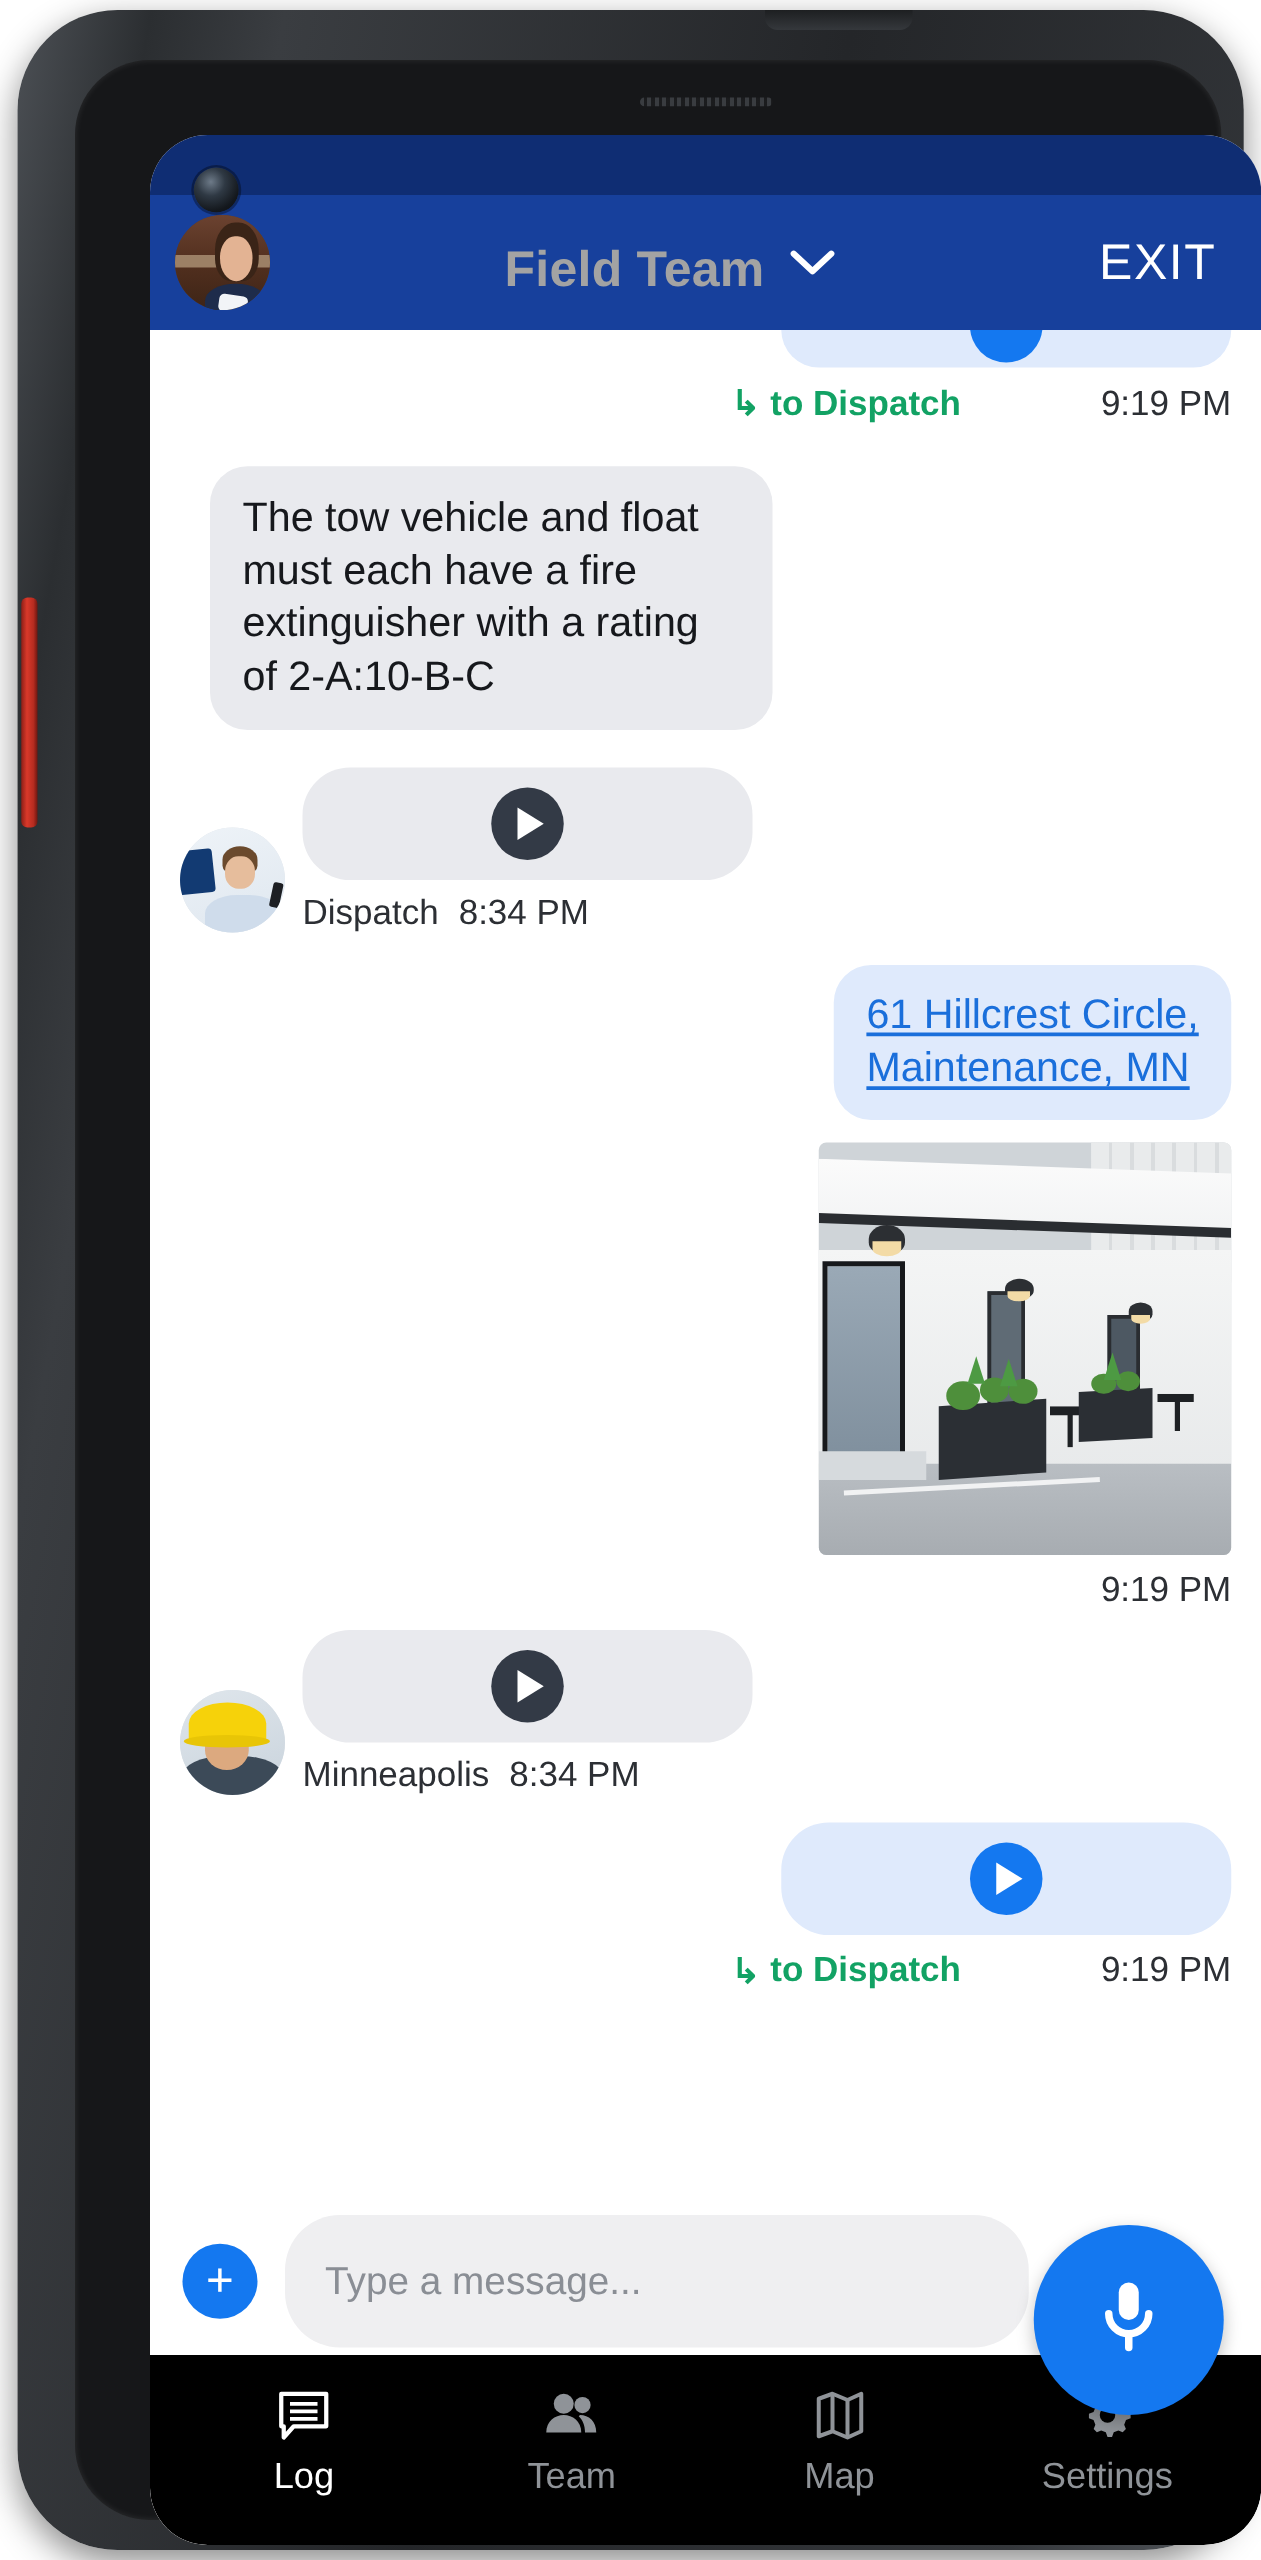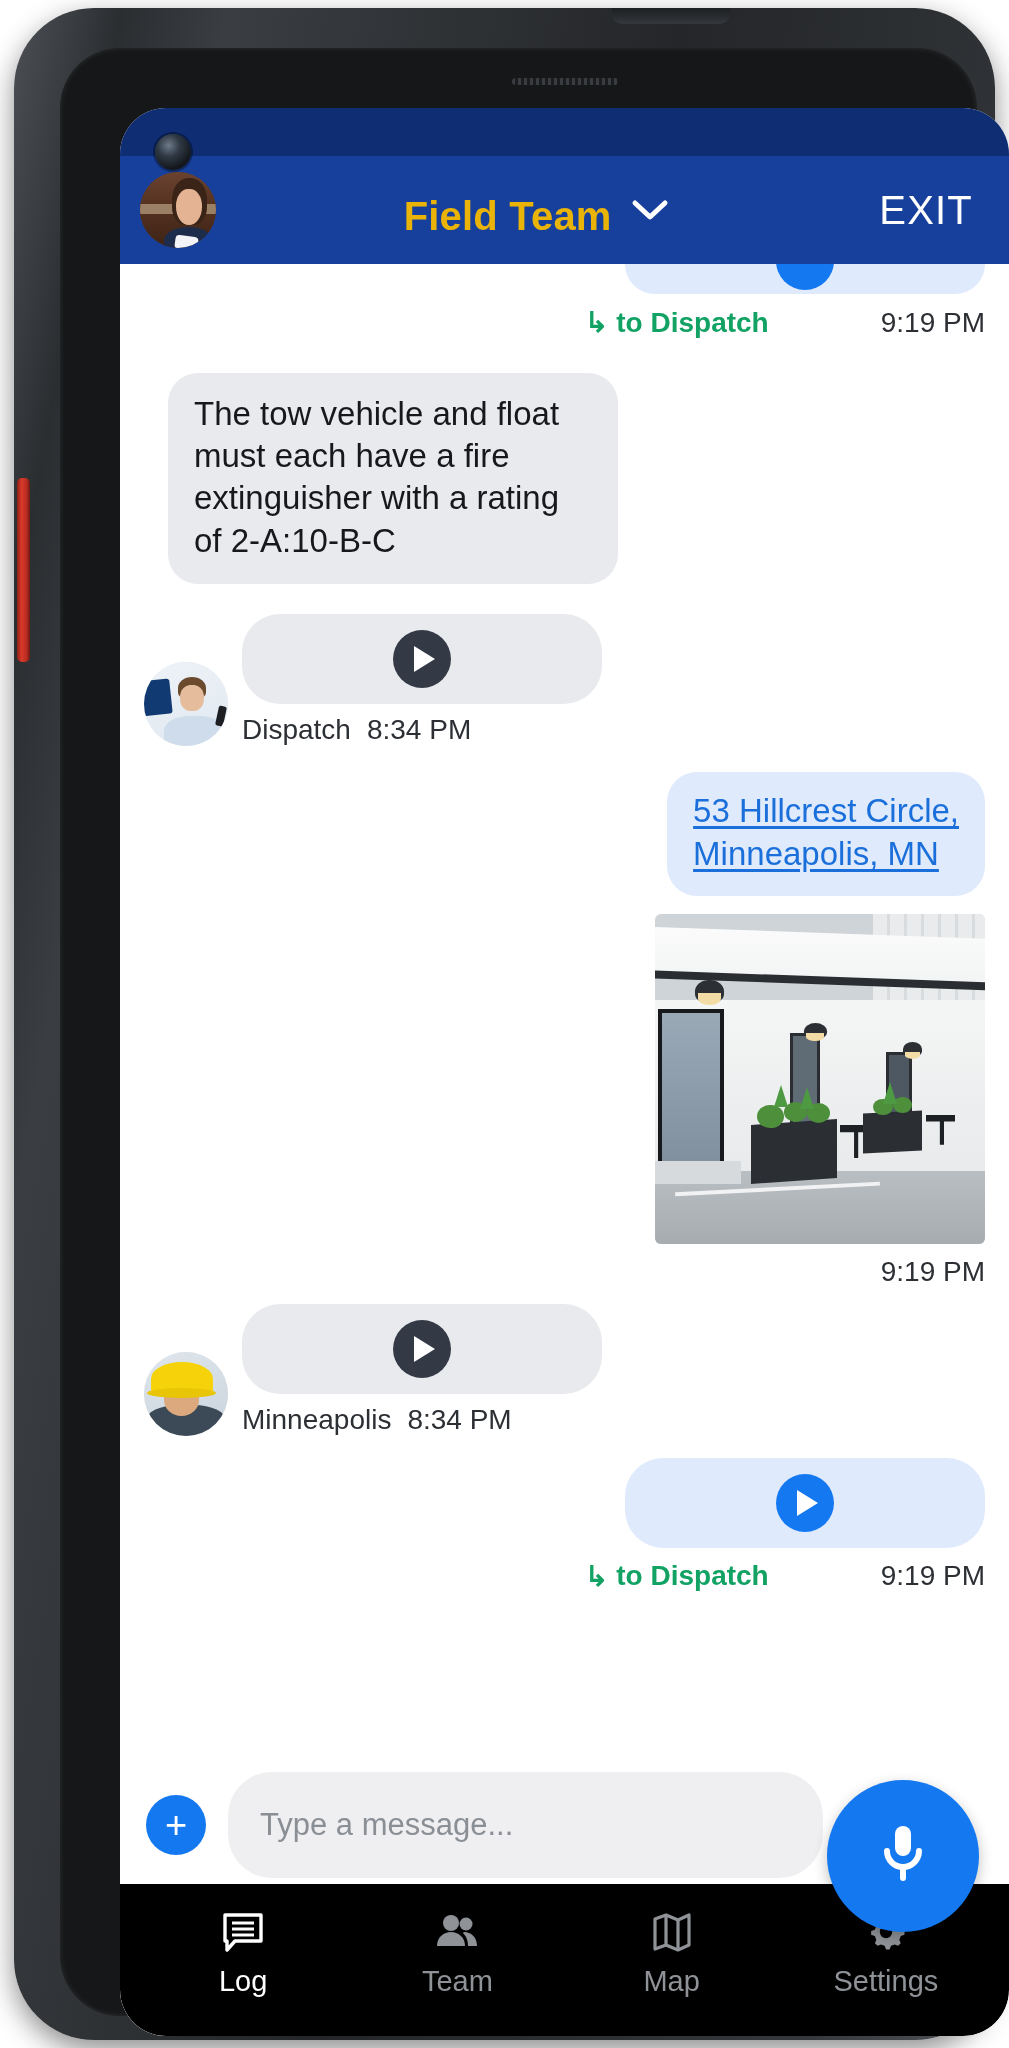--- a/index.html
+++ b/index.html
@@ -115,21 +115,21 @@
   #header-avatar .a-body { position:absolute; left:32%; bottom:-8%; width:64%; height:36%;
     border-radius: 50% 50% 0 0; background:#1e2c4b; }
   #header-avatar .a-collar { position:absolute; left:46%; bottom:-2%; width:30%; height:18%;
     background:#f2f4f7; transform: rotate(8deg); border-radius: 4px; }
 
   #header-center {
     flex: 1 1 auto; display: flex; align-items: center; justify-content: center;
     gap: 18px; margin-left: -20px;
   }
   #header-title {
-    color: #eab308; font-size: 40px; font-weight: 700; letter-spacing: .2px;
+    color: #a3a3a3; font-size: 40px; font-weight: 700; letter-spacing: .2px;
     white-space: nowrap;
     margin-top: 12px;
   }
   #chevron-down-icon { display: flex; align-items: center; }
   #exit-button {
     color: #ffffff; font-size: 40px; font-weight: 400; letter-spacing: 1.2px;
     margin-right: 34px; flex: 0 0 auto;
     padding: 6px 2px; cursor: pointer;
   }
 
@@ -419,22 +419,22 @@
               <div class="meta">
                 <span class="sender">Dispatch</span>
                 <span class="time">8:34 PM</span>
               </div>
             </div>
           </div>
         </div>
 
         <div class="msg-row right" style="margin-top:26px;">
           <div class="bubble-link-out">
-            <span class="link-text">53 Hillcrest Circle,</span>
-            <span class="link-text">Minneapolis, MN</span>
+            <span class="link-text">61 Hillcrest Circle,</span>
+            <span class="link-text">Maintenance, MN</span>
           </div>
         </div>
 
         <div class="msg-row right" style="margin-top:18px;">
           <div class="photo-attach">
             <div class="ph-sky"></div>
             <div class="ph-upper-bldg"></div>
             <div class="ph-wall"></div>
             <div class="ph-canopy"></div>
             <div class="ph-canopy-edge"></div>

